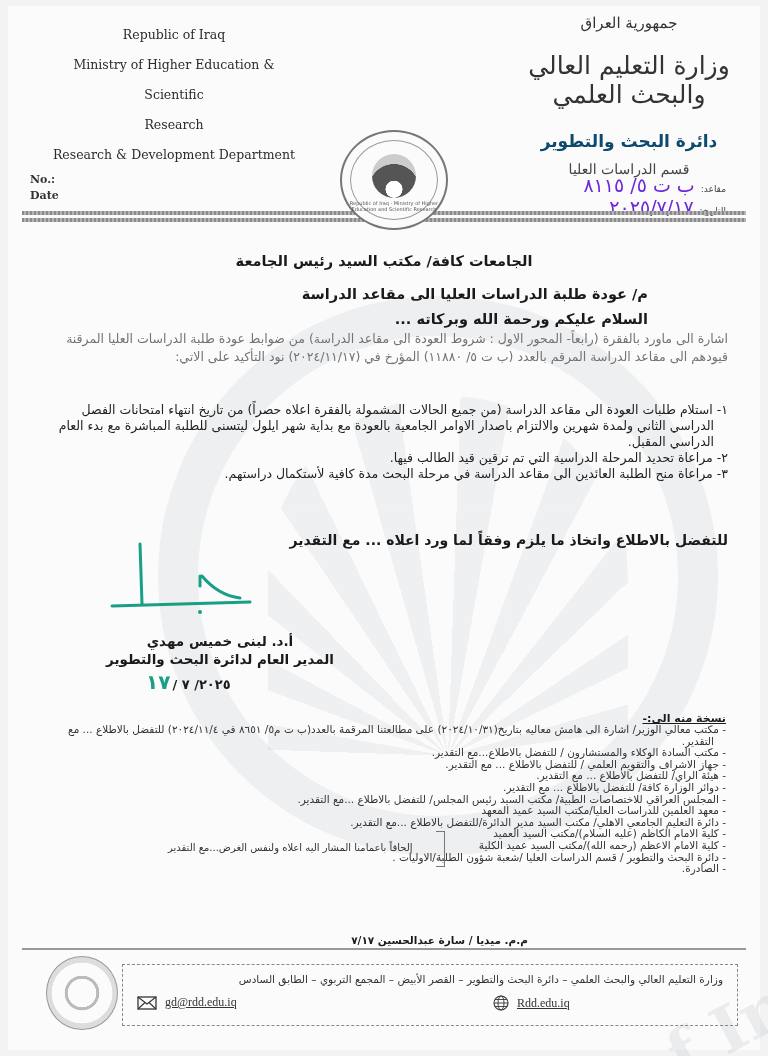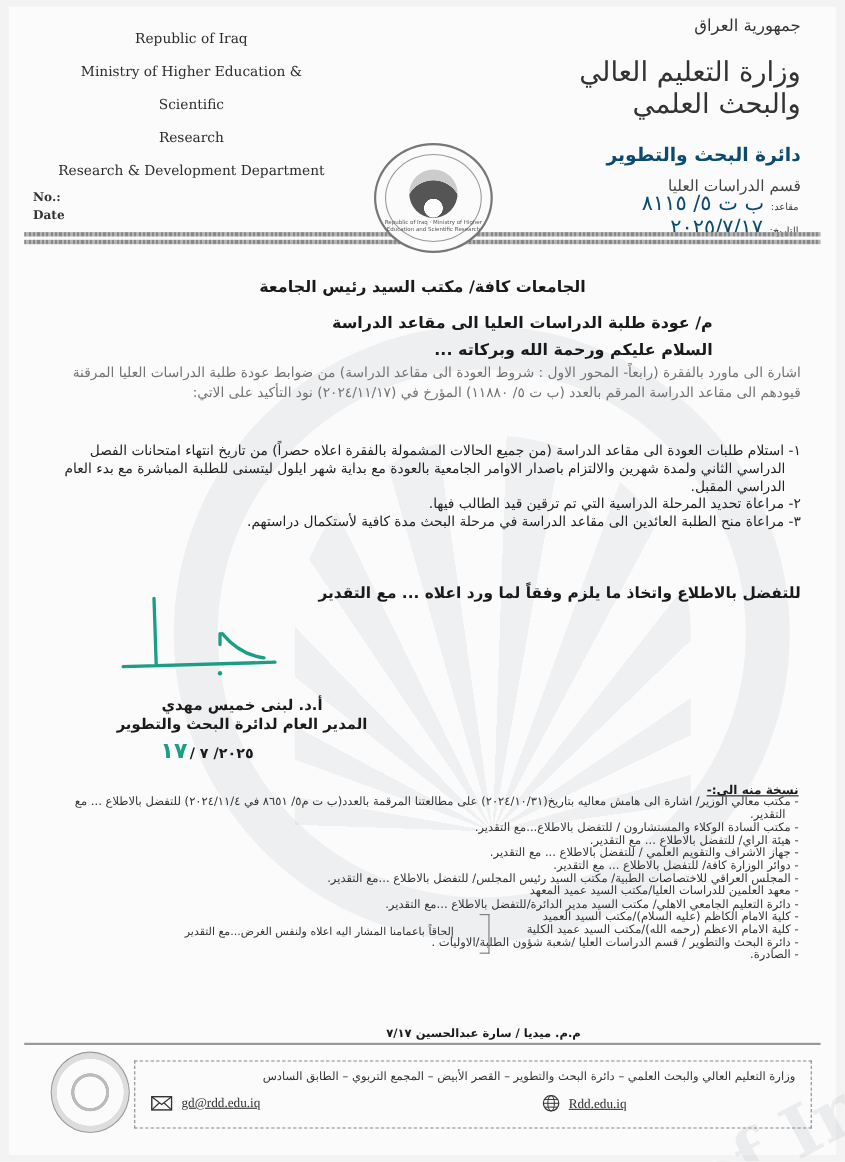--- a/index.html
+++ b/index.html
@@ -36,29 +36,29 @@
   }
 
   
   .hdr-en { position: absolute; left: 44px; top: 20px; width: 260px; text-align: center;
     font-family: "DejaVu Serif", serif; font-size: 12.5px; color: #2c2c2c; line-height: 30px; }
   .hdr-en .line { display: block; }
   .no-date { position: absolute; left: 30px; top: 172px; font-family: "DejaVu Serif", serif;
     font-size: 11px; font-weight: bold; color: #333; line-height: 16px; }
 
   
-  .hdr-ar { position: absolute; right: 40px; top: 14px; width: 230px; direction: rtl; }
+  .hdr-ar { position: absolute; right: 24px; top: 14px; width: 230px; text-align: center; direction: rtl; }
   .hdr-ar .republic { font-family: "DejaVu Serif", serif; font-size: 15px; color: #333; }
   .hdr-ar .ministry { font-family: "DejaVu Serif", serif; font-size: 25px; color: #333; margin-top: 19px; }
   .hdr-ar .dept { font-size: 17px; font-weight: bold; margin-top: 22px; color: #0c4a6e; }
   .hdr-ar .section { font-family: "DejaVu Serif", serif; font-size: 14px; color: #444; margin-top: 10px; }
   .refs { position: absolute; right: 42px; top: 174px; direction: rtl; text-align: right; }
   .refs .row { display: flex; align-items: baseline; gap: 6px; height: 22px; }
   .refs .lbl { font-size: 9px; color: #444; }
-  .refs .val { font-size: 19px; color: #0c4a6e; font-family: "DejaVu Sans", sans-serif; letter-spacing: 1px; }
+  .refs .val { font-size: 19px; color: #6d28d9; font-family: "DejaVu Sans", sans-serif; letter-spacing: 1px; }
 
   .seal { position: absolute; left: 340px; top: 130px; width: 108px; height: 100px; border-radius: 50%;
     border: 2px solid #777; box-sizing: border-box; background: #fbfbfb; z-index: 3; }
   .seal .ring { position: absolute; inset: 8px; border-radius: 50%; border: 1px solid #999; }
   .seal .core { position: absolute; left: 30px; top: 22px; width: 44px; height: 44px; border-radius: 50%;
     background: radial-gradient(circle at 50% 80%, #fff 0 20%, #555 21% 60%, #ccc 61%); }
   .seal .cap { position: absolute; left: 0; right: 0; top: 68px; text-align: center; font-size: 5px; color: #555; }
 
   .divider { position: absolute; left: 22px; right: 22px; height: 4px;
     background: repeating-linear-gradient(90deg, #8a8a8a 0 2px, #b5b5b5 2px 4px); }
@@ -169,22 +169,22 @@
   <div class="sig-date">
     <span>٢٠٢٥/ ٧ /</span>
     <span class="sig-day">١٧</span>
   </div>
 </div>
 
 <div class="cc-title rtl">نسخة منه الى:-</div>
 <ul class="cc-list rtl">
   <li class="wrap">- مكتب معالي الوزير/ اشارة الى هامش معاليه بتاريخ(٢٠٢٤/١٠/٣١) على مطالعتنا المرقمة بالعدد(ب ت م٥/ ٨٦٥١ في ٢٠٢٤/١١/٤) للتفضل بالاطلاع ... مع التقدير.</li>
   <li>- مكتب السادة الوكلاء والمستشارون / للتفضل بالاطلاع...مع التقدير.</li>
+  <li>- جهاز الاشراف والتقويم العلمي / للتفضل بالاطلاع ... مع التقدير.</li>
   <li>- هيئة الراي/ للتفضل بالاطلاع ... مع التقدير.</li>
-  <li>- جهاز الاشراف والتقويم العلمي / للتفضل بالاطلاع ... مع التقدير.</li>
   <li>- دوائر الوزارة كافة/ للتفضل بالاطلاع ... مع التقدير.</li>
   <li>- المجلس العراقي للاختصاصات الطبية/ مكتب السيد رئيس المجلس/ للتفضل بالاطلاع ...مع التقدير.</li>
   <li>- معهد العلمين للدراسات العليا/مكتب السيد عميد المعهد</li>
   <li>- دائرة التعليم الجامعي الاهلي/ مكتب السيد مدير الدائرة/للتفضل بالاطلاع ...مع التقدير.</li>
   <li>- كلية الامام الكاظم (عليه السلام)/مكتب السيد العميد</li>
   <li>- كلية الامام الاعظم (رحمه الله)/مكتب السيد عميد الكلية</li>
   <li>- دائرة البحث والتطوير / قسم الدراسات العليا /شعبة شؤون الطلبة/الاوليات .</li>
   <li>- الصادرة.</li>
 </ul>
 <div class="bracket"></div>

